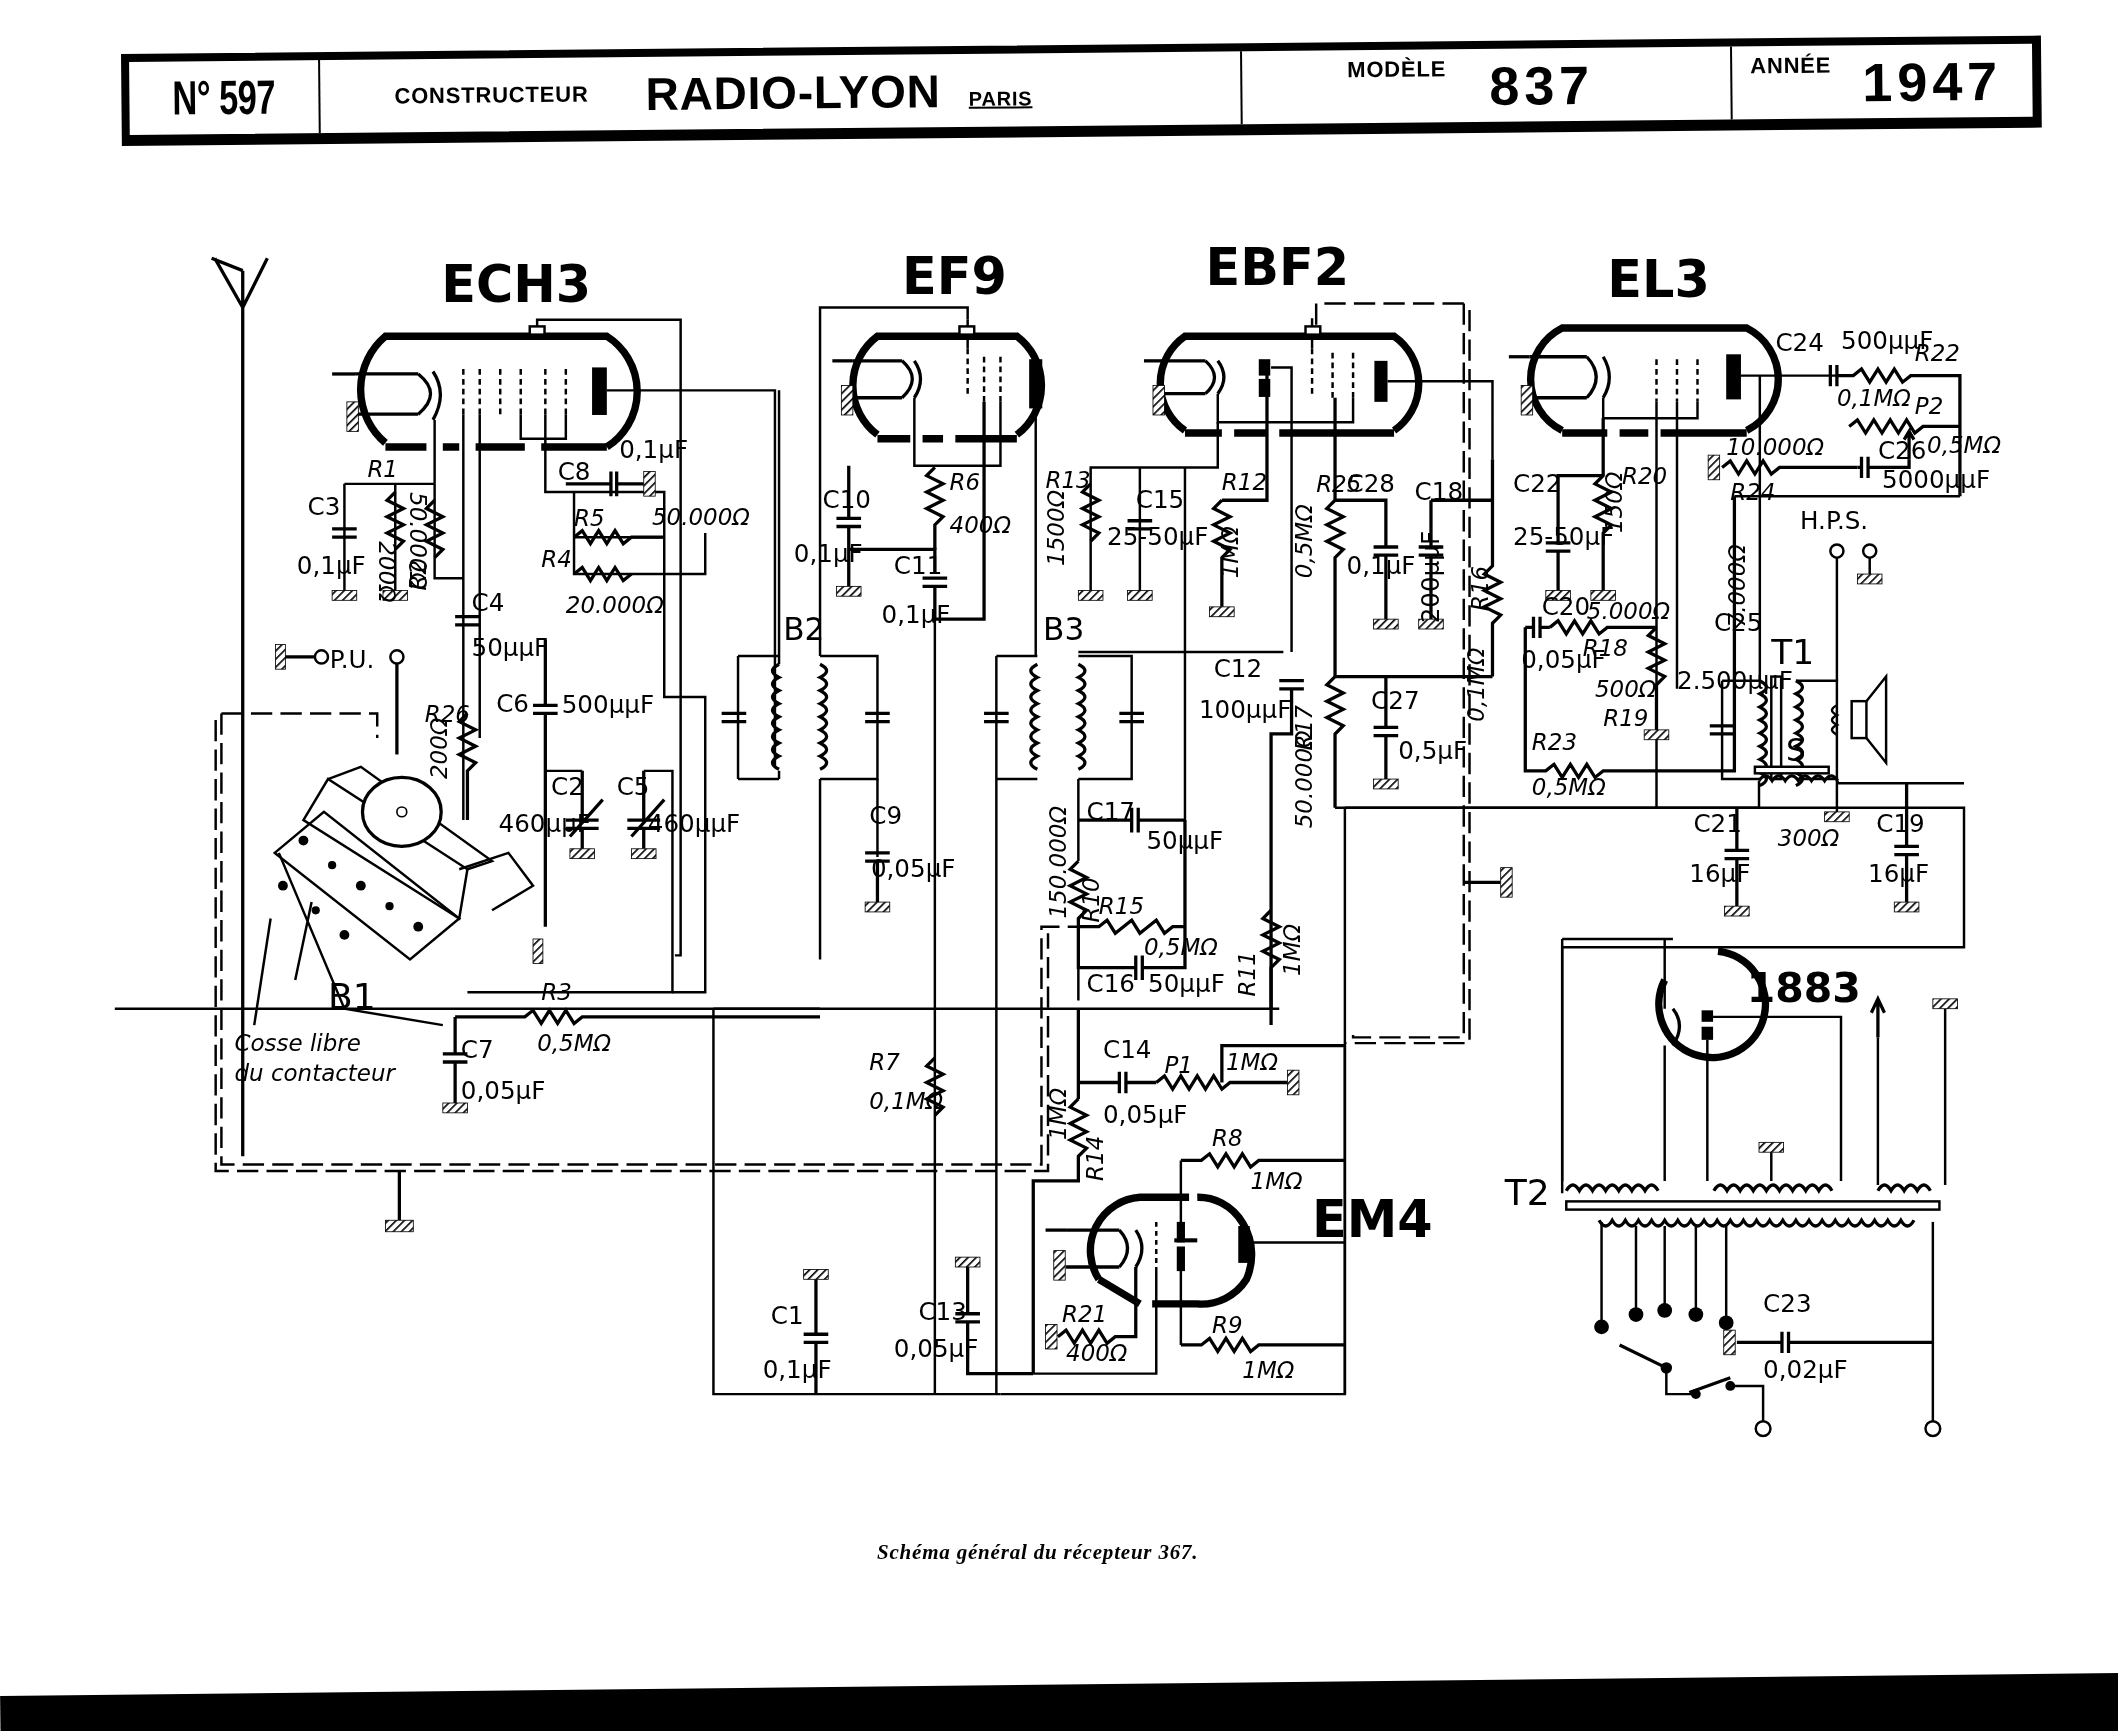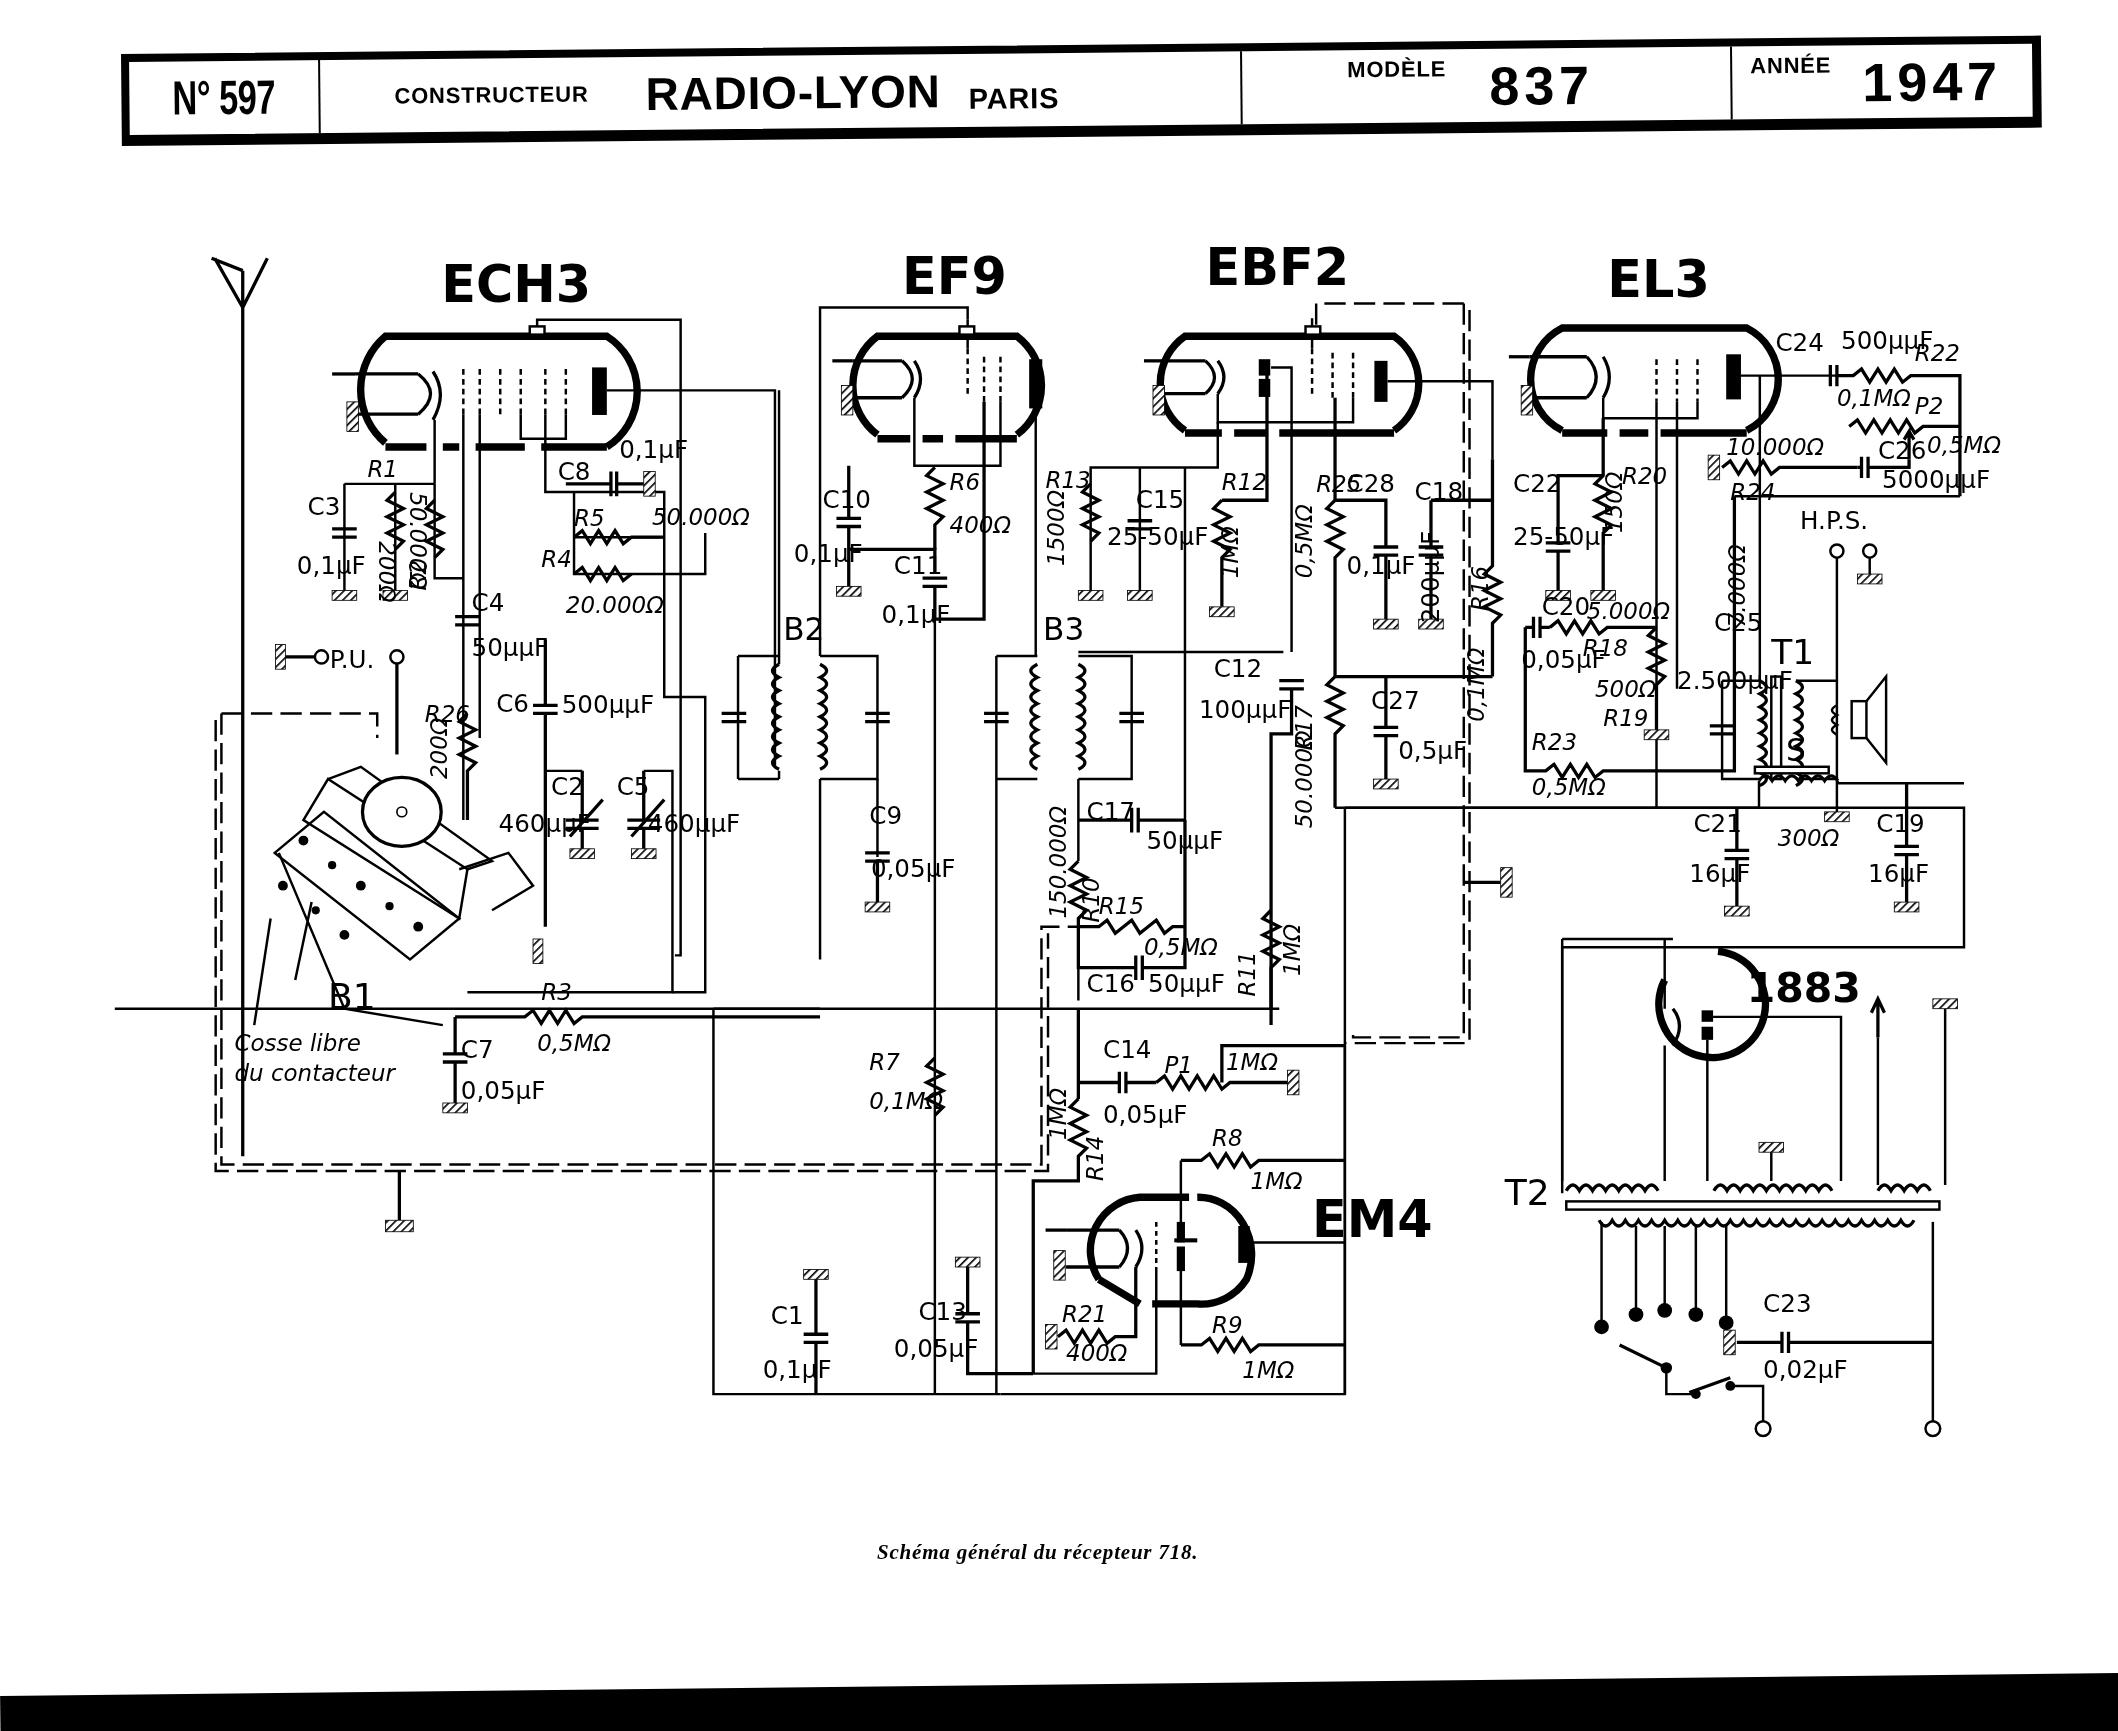--- a/index.html
+++ b/index.html
@@ -13,21 +13,21 @@
   .hdr-cell { display: flex; align-items: center; border-right: 2.5px solid #000; }
   .hdr-cell:last-child { border-right: none; }
   .c-no { width: 189px; justify-content: center; }
   .c-cons { width: 922px; padding-left: 74px; box-sizing: border-box; }
   .c-model { width: 490px; padding-left: 105px; box-sizing: border-box; }
   .c-year { flex: 1; padding-left: 18px; box-sizing: border-box; }
   .no-txt { font-family: "Liberation Sans Narrow", "Liberation Sans", sans-serif; font-weight: 700;
             font-size: 48px; letter-spacing: -0.8px; transform: scaleX(0.72); display: inline-block; }
   .small-cap { font-weight: 700; font-size: 22px; letter-spacing: 0.8px; }
   .brand { font-weight: 700; font-size: 46px; margin-left: 57px; letter-spacing: 0.8px; }
-  .paris { font-weight: 700; font-size: 29px; margin-left: 28px; margin-top: 18px; letter-spacing: 0.8px; }
+  .paris { font-weight: 700; font-size: 20px; margin-left: 28px; margin-top: 18px; letter-spacing: 0.8px; text-decoration: underline; }
   .big-num { font-weight: 700; font-size: 54px; margin-left: 43px; letter-spacing: 4.9px; }
   .year-lbl { align-self: flex-start; margin-top: 7px; }
   .year-num { font-weight: 700; font-size: 54px; margin-left: 31px; letter-spacing: 4.9px; }
   svg text { font-family: "DejaVu Sans Mono", "Liberation Mono", monospace; fill: #000; }
   .tube-lbl { font-family: "DejaVu Sans", sans-serif; font-weight: 700; font-size: 62px; }
   .cmp { font-family: "DejaVu Sans", sans-serif; font-size: 30px; }
   .cmp-i { font-family: "DejaVu Sans", sans-serif; font-size: 28px; font-style: italic; }
   .caption { position: absolute; left: 877px; top: 1540px; font-family: "Liberation Serif", serif;
              font-style: italic; font-weight: 700; font-size: 21px; letter-spacing: 0.8px; }
   .bottom-band { position: absolute; left: 0; top: 1673px; width: 2119px; height: 66px; background: #000;
@@ -590,16 +590,16 @@
         <text x="2295" y="595" class="cmp">5000µµF</text>
         <text x="1672" y="865" class="cmp">C27</text>
         <text x="1705" y="925" class="cmp">0,5µF</text>
         <text x="1642" y="600" class="cmp">C28</text>
         <text x="1642" y="700" class="cmp">0,1µF</text>
         <text x="2128" y="765" class="cmp-i" transform="rotate(-90 2128 765)">7.000Ω</text>
         <text x="2168" y="1032" class="cmp-i">300Ω</text>
       </g>
   </svg>
 
-  <div class="caption">Schéma général du récepteur 718.</div>
+  <div class="caption">Schéma général du récepteur 367.</div>
   <div class="bottom-band"></div>
 </div>
 
 
 </body></html>

